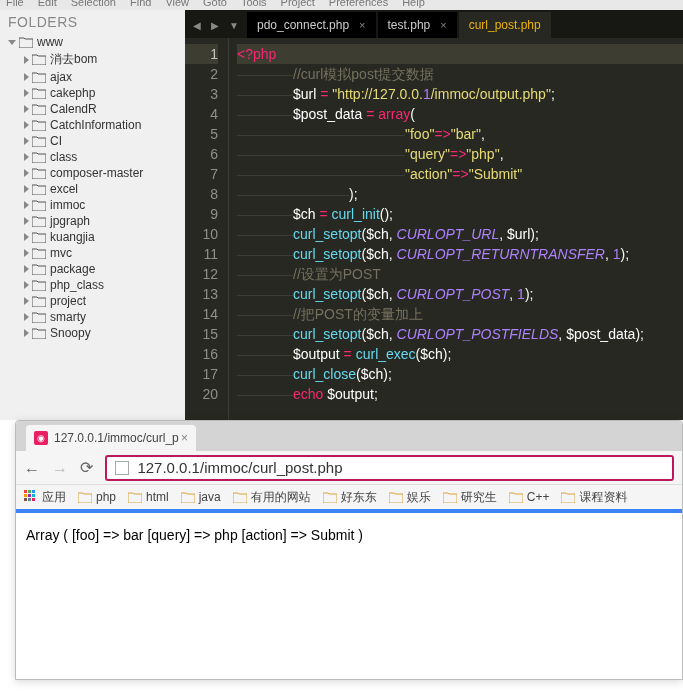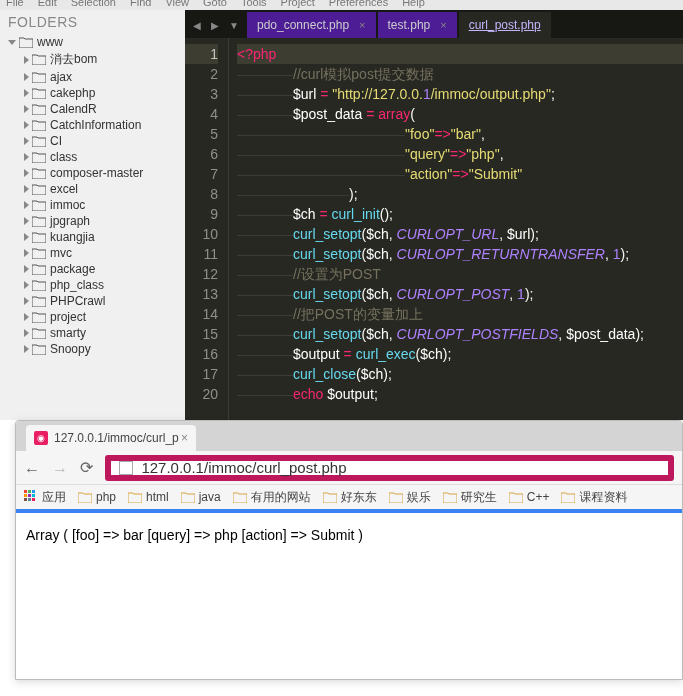--- a/index.html
+++ b/index.html
@@ -18,22 +18,22 @@
 .tri.open { border-left: 4px solid transparent; border-right: 4px solid transparent; border-top: 5px solid #888; border-bottom: none; margin-right: 3px; }
 .folder-icon { width: 14px; height: 11px; display: inline-block; margin-right: 4px; position: relative; }
 .folder-icon svg { display: block; }
 .tree-label { color: #333; }
 
 .code-area { flex: 1; background: #272822; display: flex; flex-direction: column; }
 .tabbar { height: 28px; background: #171814; display: flex; align-items: flex-end; padding-left: 8px; }
 .tab-nav { display: flex; gap: 6px; padding: 0 6px 6px 0; }
 .tab-nav-btn { width: 12px; height: 12px; color: #888; font-size: 10px; cursor: pointer; }
 .tab { height: 26px; display: flex; align-items: center; padding: 0 10px; font-size: 12px; color: #ccc; cursor: pointer; position: relative; margin-right: 2px; }
-.tab.inactive { background: #4c1d95; }
-.tab.active { background: #272822; color: #c4b5fd; text-decoration: underline; }
+.tab.inactive { background: #000000; }
+.tab.active { background: #272822; color: #eab308; }
 .tab-close { margin-left: 10px; color: #888; font-size: 11px; }
 
 .code-body { flex: 1; display: flex; font-family: Consolas, monospace; font-size: 14px; overflow: hidden; }
 .gutter { width: 44px; background: #272822; color: #90908a; text-align: right; padding: 6px 10px 0 0; line-height: 20px; border-right: 1px solid #3b3c36; }
 .gutter div { height: 20px; }
 .gutter .active-line { background: #3e3d32; color: #c2c2bf; }
 .code-lines { flex: 1; padding: 6px 0 0 8px; color: #f8f8f2; line-height: 20px; white-space: pre; }
 .code-lines .ln { height: 20px; }
 .code-lines .active-line { background: #3e3d32; }
 .c-tag { color: #f92672; }
@@ -48,21 +48,21 @@
 .guide { color: #3b3c36; }
 
 .browser { position: absolute; top: 420px; left: 15px; width: 668px; height: 260px; background: #fff; border: 1px solid #bbb; border-radius: 4px 4px 0 0; box-shadow: 0 2px 8px rgba(0,0,0,0.15); }
 .btab-strip { height: 30px; background: #d4d4d4; display: flex; align-items: flex-end; padding-left: 10px; border-radius: 4px 4px 0 0; }
 .btab { height: 26px; background: #f5f5f5; border-radius: 4px 4px 0 0; display: flex; align-items: center; padding: 0 8px; font-size: 12px; color: #444; min-width: 170px; }
 .btab .favicon { width: 14px; height: 14px; background: #e91e63; border-radius: 2px; margin-right: 6px; display: flex; align-items: center; justify-content: center; color: #fff; font-size: 9px; }
 .btab-close { margin-left: auto; color: #888; font-size: 12px; cursor: pointer; }
 .baddr { height: 34px; background: #f5f5f5; border-bottom: 1px solid #ddd; display: flex; align-items: center; padding: 0 8px; gap: 12px; }
 .baddr .navbtn { color: #666; font-size: 16px; cursor: pointer; }
 .baddr .navbtn.disabled { color: #bbb; }
-.omnibox { flex: 1; height: 26px; border: 6px solid #be185d; border-radius: 3px; display: flex; align-items: center; padding: 0 8px; background: #fff; font-size: 15px; color: #333; }
+.omnibox { flex: 1; height: 26px; border: 2px solid #be185d; border-radius: 3px; display: flex; align-items: center; padding: 0 8px; background: #fff; font-size: 15px; color: #333; }
 .omnibox .page-icon { width: 14px; height: 14px; border: 1px solid #aaa; margin-right: 8px; }
 .bbookmarks { height: 28px; background: #f5f5f5; border-bottom: 4px solid #3b82f6; display: flex; align-items: center; padding: 0 8px; gap: 12px; font-size: 12px; color: #444; }
 .bk-item { display: flex; align-items: center; gap: 4px; cursor: pointer; }
 .bk-folder { width: 14px; height: 11px; }
 .bk-folder svg { display: block; }
 .bk-apps { width: 14px; height: 14px; display: grid; grid-template-columns: repeat(3,3px); grid-template-rows: repeat(3,3px); gap: 1px; }
 .bk-apps i { background: #f44336; }
 .bk-apps i:nth-child(2){background:#4caf50;} .bk-apps i:nth-child(3){background:#2196f3;}
 .bk-apps i:nth-child(4){background:#ff9800;} .bk-apps i:nth-child(5){background:#9c27b0;} .bk-apps i:nth-child(6){background:#00bcd4;}
 .bk-apps i:nth-child(7){background:#795548;} .bk-apps i:nth-child(8){background:#607d8b;} .bk-apps i:nth-child(9){background:#e91e63;}
@@ -240,30 +240,20 @@
         </div>
         <div class="tree-row">
           <span class="indent" style="width:24px"></span>
           <span class="tri"></span>
           <span class="folder-icon">
             <svg width="14" height="11" viewBox="0 0 14 11">
               <path d="M0 1 L5 1 L6 2 L14 2 L14 11 L0 11 Z" fill="none" stroke="#555" stroke-width="1"></path>
             </svg>
           </span>
           <span class="tree-label">php_class</span>
-        </div>
-        <div class="tree-row">
-          <span class="indent" style="width:24px"></span>
-          <span class="tri"></span>
-          <span class="folder-icon">
-            <svg width="14" height="11" viewBox="0 0 14 11">
-              <path d="M0 1 L5 1 L6 2 L14 2 L14 11 L0 11 Z" fill="none" stroke="#555" stroke-width="1"></path>
-            </svg>
-          </span>
-          <span class="tree-label">PHPCrawl</span>
         </div>
         <div class="tree-row">
           <span class="indent" style="width:24px"></span>
           <span class="tri"></span>
           <span class="folder-icon">
             <svg width="14" height="11" viewBox="0 0 14 11">
               <path d="M0 1 L5 1 L6 2 L14 2 L14 11 L0 11 Z" fill="none" stroke="#555" stroke-width="1"></path>
             </svg>
           </span>
           <span class="tree-label">project</span>

